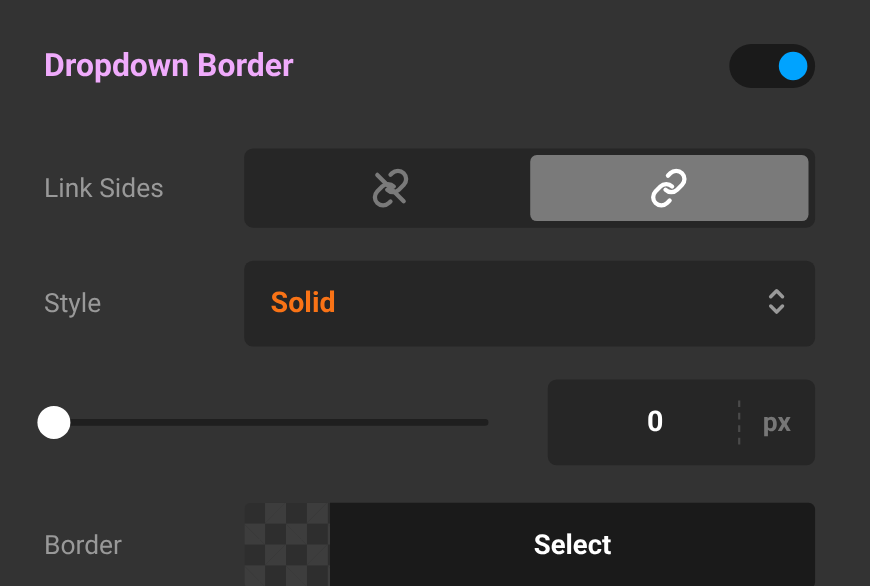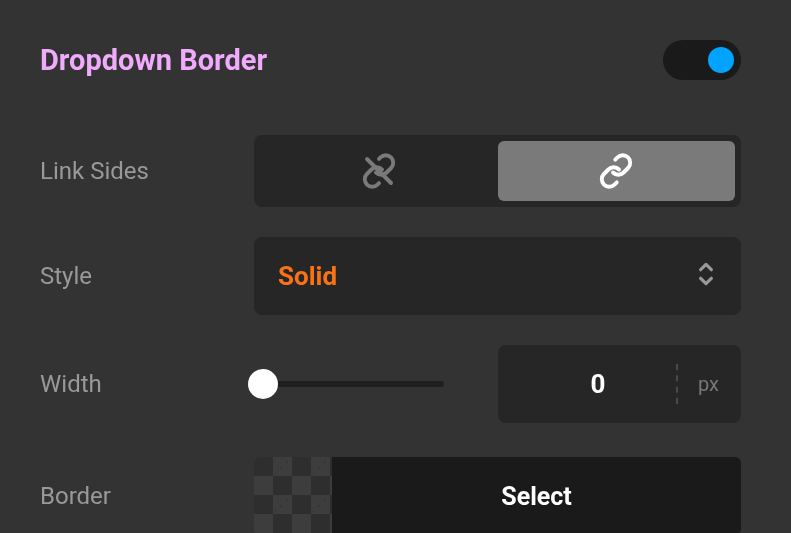--- a/index.html
+++ b/index.html
@@ -37,21 +37,20 @@
     background: #00a3ff;
     border-radius: 50%;
     position: absolute;
     top: 7px;
     right: 7px;
   }
   .row {
     display: flex;
     align-items: center;
     margin-bottom: 30px;
-    gap: 32px;
   }
   .row-label {
     width: 182px;
     font-size: 24px;
     color: #999999;
     flex-shrink: 0;
   }
   .row-control {
     flex: 1;
   }
@@ -130,22 +129,22 @@
     padding: 0 22px;
   }
   .numbox-val {
     flex: 1;
     text-align: center;
     font-size: 26px;
     font-weight: 700;
     color: #fff;
   }
   .numbox-unit {
-    font-size: 20px;
-    font-weight: 400;
+    font-size: 24px;
+    font-weight: 700;
     color: #777;
     border-left: 2px dashed #4a4a4a;
     padding-left: 20px;
     height: 40px;
     display: flex;
     align-items: center;
   }
   .color-row .row-control {
     display: flex;
     align-items: center;
@@ -223,21 +222,20 @@
         <svg width="22" height="30" viewBox="0 0 20 28" fill="none" stroke="#999999" stroke-width="3" stroke-linecap="round" stroke-linejoin="round">
           <polyline points="5 10 10 5 15 10"></polyline>
           <polyline points="5 18 10 23 15 18"></polyline>
         </svg>
       </span>
     </div>
   </div>
 </div>
 
 <div class="row width-row">
-  <div class="row-label">Width</div>
   <div class="row-control">
     <div class="slider-wrap">
       <div class="slider-track"></div>
       <div class="slider-thumb"></div>
     </div>
     <div class="numbox">
       <span class="numbox-val">0</span>
       <span class="numbox-unit">px</span>
     </div>
   </div>

